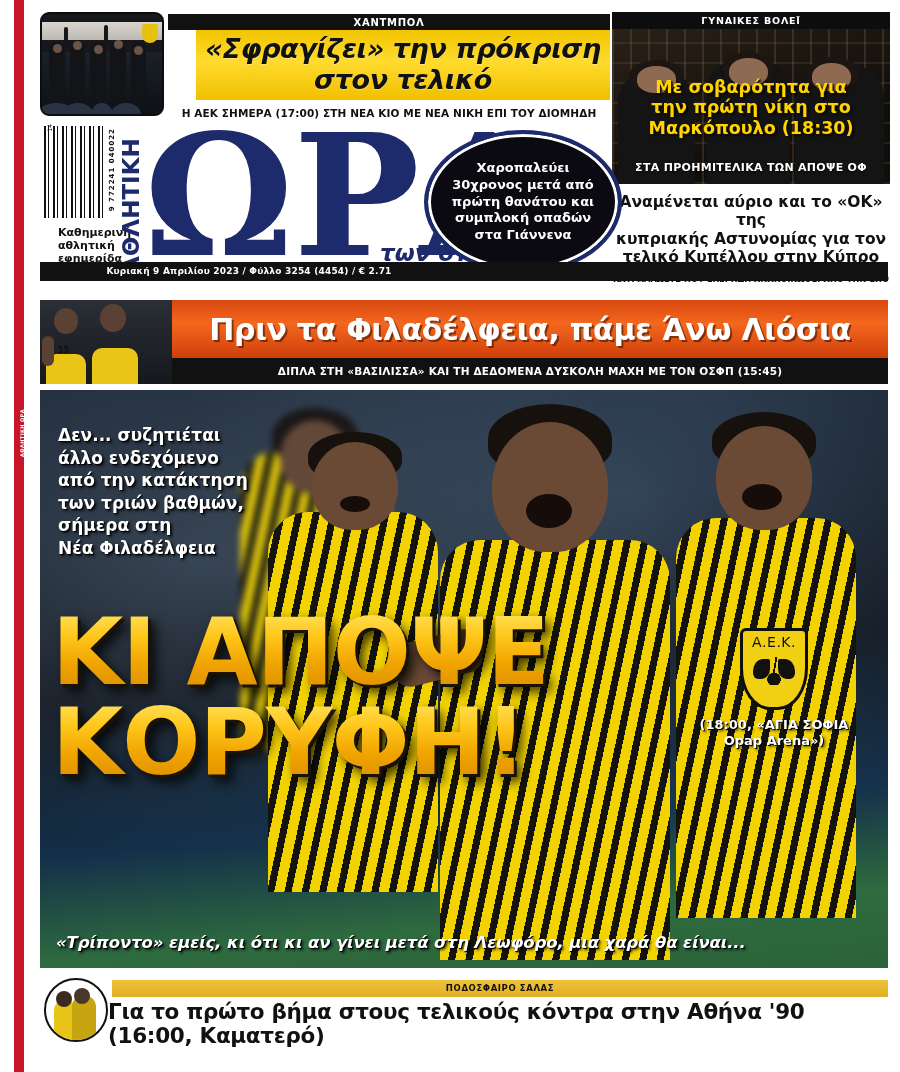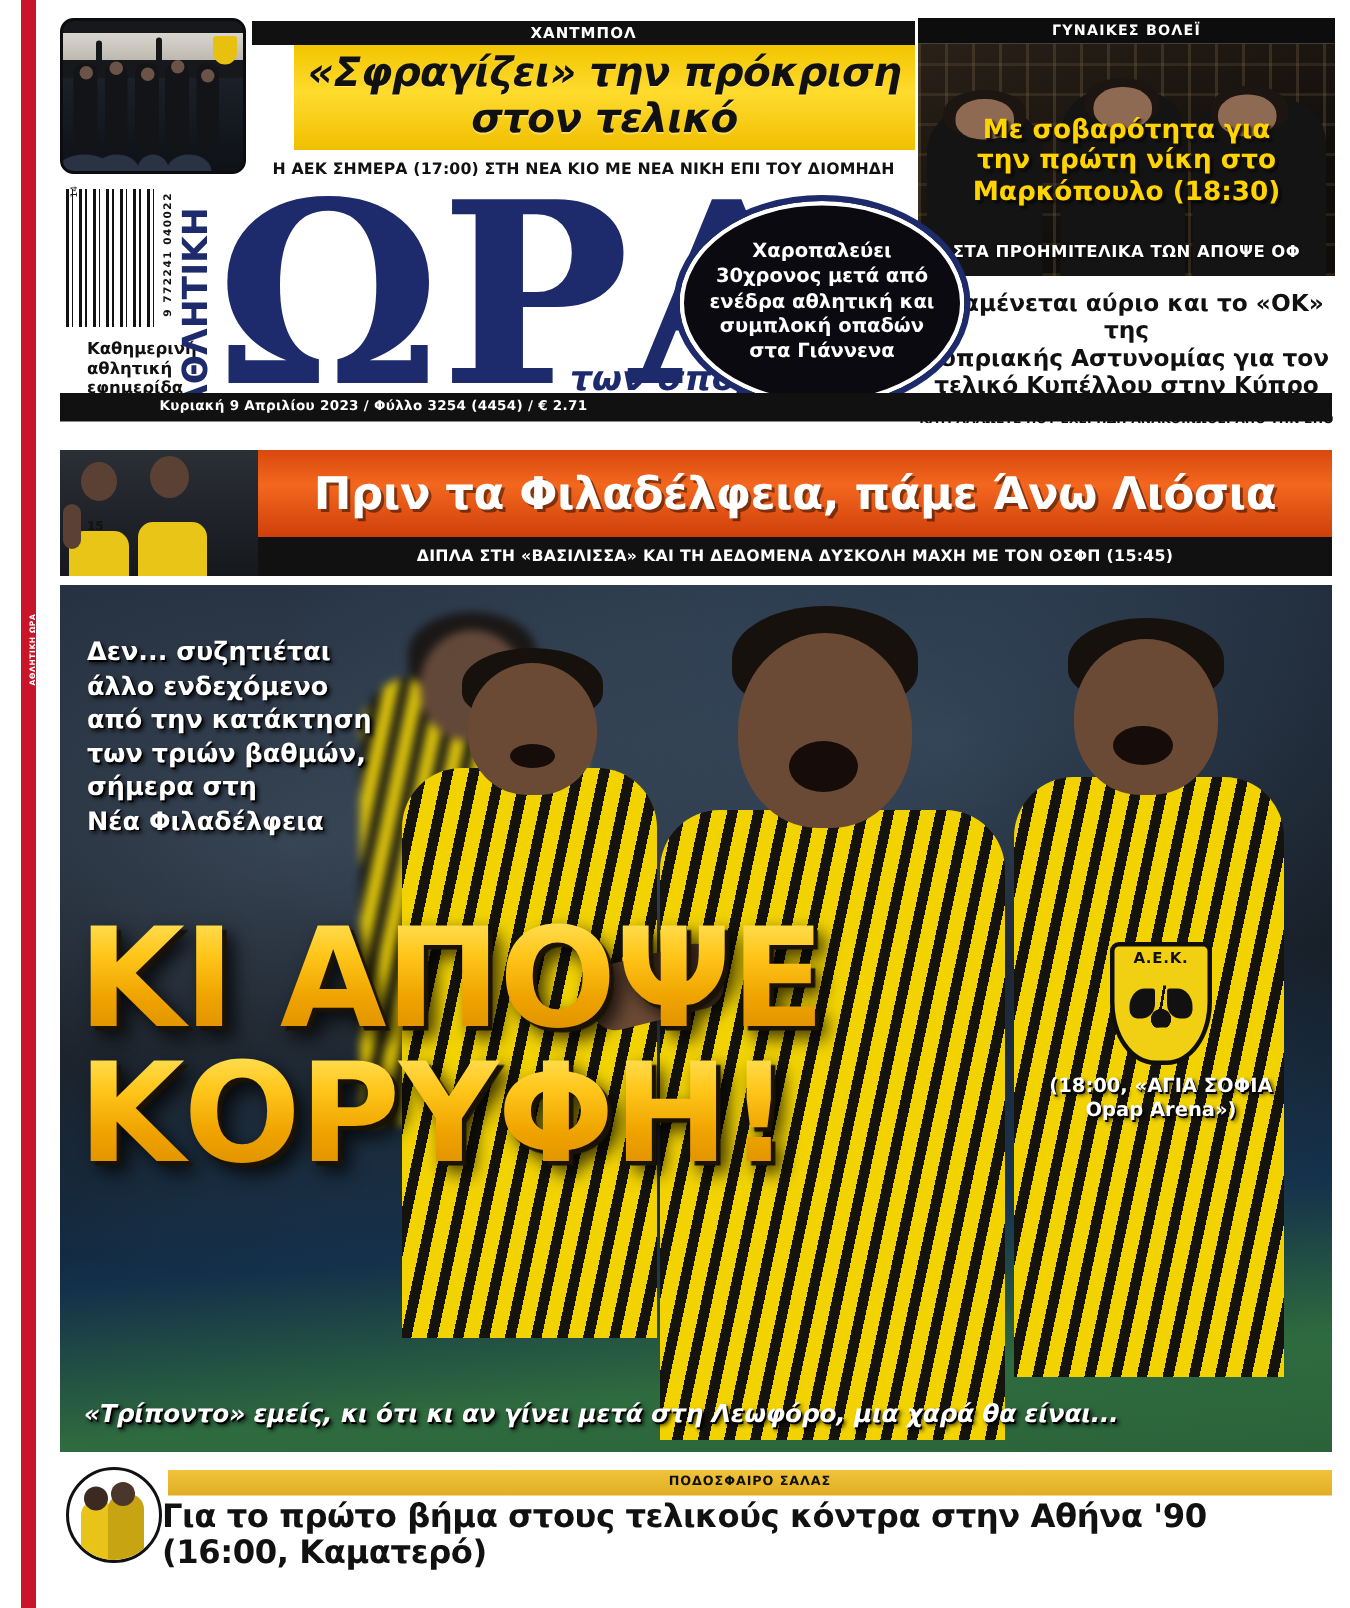--- a/index.html
+++ b/index.html
@@ -91,21 +91,21 @@
   .mast-desc{position:absolute;left:18px;top:104px;width:74px;font-size:11px;font-weight:bold;color:#111;line-height:1.2;}
   .mast-vert{position:absolute;left:78px;top:2px;height:150px;
     writing-mode:vertical-rl;transform:rotate(180deg);
     font-size:23px;font-weight:bold;color:#1d2a6b;letter-spacing:0px;}
   .mast-omega{
     position:absolute;left:104px;top:-10px;font-size:168px;line-height:1;
     font-weight:bold;color:#1d2a6b;font-family:"DejaVu Serif","Liberation Serif",serif;
   }
   .mast-tonspor{position:absolute;left:340px;top:118px;font-size:23px;font-weight:bold;color:#1d2a6b;font-style:italic;}
   .oval{
-    position:absolute;left:409px;top:8px;width:190px;height:136px;border-radius:50%;
+    position:absolute;left:384px;top:8px;width:190px;height:136px;border-radius:50%;
     background:#0a0a10;border:4px solid #1d2a6b;box-shadow:0 0 0 3px #fff inset;
     display:flex;align-items:center;justify-content:center;
   }
   .oval-txt{color:#fff;text-align:center;font-weight:bold;font-size:13px;line-height:1.3;padding:0 16px;}
   .datebar{
     position:absolute;left:40px;top:262px;width:848px;height:19px;background:#111;
     color:#fff;font-size:9px;font-weight:bold;text-align:center;line-height:19px;letter-spacing:.2px;
   }
   .datebar-inner{margin-left:-430px;}
 
@@ -160,21 +160,21 @@
   }
   .bighead .ln2{font-size:92px;}
 
   
   .crests{position:absolute;left:694px;top:628px;width:160px;}
   .crestrow{display:flex;gap:6px;justify-content:center;}
   .crest{
     width:62px;height:76px;background:#f1d013;border:3px solid #0e0e0e;
     border-radius:6px 6px 30px 30px/6px 6px 42px 42px;position:relative;
   }
-  .crest .ttl{position:absolute;top:3px;left:0;right:0;text-align:center;font-size:10px;font-weight:bold;color:#111;letter-spacing:.5px;}
+  .crest .ttl{position:absolute;top:3px;left:0;right:0;text-align:center;font-size:14px;font-weight:normal;color:#111;letter-spacing:.5px;}
   .eagle{position:absolute;left:50%;top:26px;transform:translateX(-50%);width:40px;height:28px;
     background:
       radial-gradient(circle at 50% 80%,#111 0 22%,transparent 23%),
       linear-gradient(100deg,transparent 48%,#111 48% 52%,transparent 52%);}
   .eagle:before,.eagle:after{content:"";position:absolute;top:2px;width:17px;height:20px;background:#111;}
   .eagle:before{left:-1px;border-radius:60% 10% 50% 30%;}
   .eagle:after{right:-1px;border-radius:10% 60% 30% 50%;}
   .cannon{position:absolute;left:50%;top:24px;transform:translateX(-50%);width:44px;height:30px;}
   .cannon .barrel{position:absolute;left:2px;top:12px;width:40px;height:6px;background:#111;border-radius:3px;}
   .cannon .wheel{position:absolute;left:12px;top:16px;width:15px;height:15px;border:3px solid #111;border-radius:50%;}
@@ -291,21 +291,21 @@
     </div>
     <div class="bc-num">9 772241 040022</div>
     <div class="mast-desc">Καθημερινή αθλητική εφημερίδα</div>
     <div class="mast-vert">ΑΘΛΗΤΙΚΗ</div>
     <div class="mast-omega">ΩΡΑ</div>
     <div class="mast-tonspor">των σπορ</div>
     <div class="oval">
       <div class="oval-txt">
         <div>Χαροπαλεύει</div>
         <div>30χρονος μετά από</div>
-        <div>ενέδρα αθλητική και</div>
+        <div>πρώτη θανάτου και</div>
         <div>συμπλοκή οπαδών</div>
         <div>στα Γιάννενα</div>
       </div>
     </div>
   </div>
   <div class="datebar">
     <span class="datebar-inner">Κυριακή 9 Απριλίου 2023 / Φύλλο 3254 (4454) / € 2.71</span>
   </div>
 
   <div class="bb">

